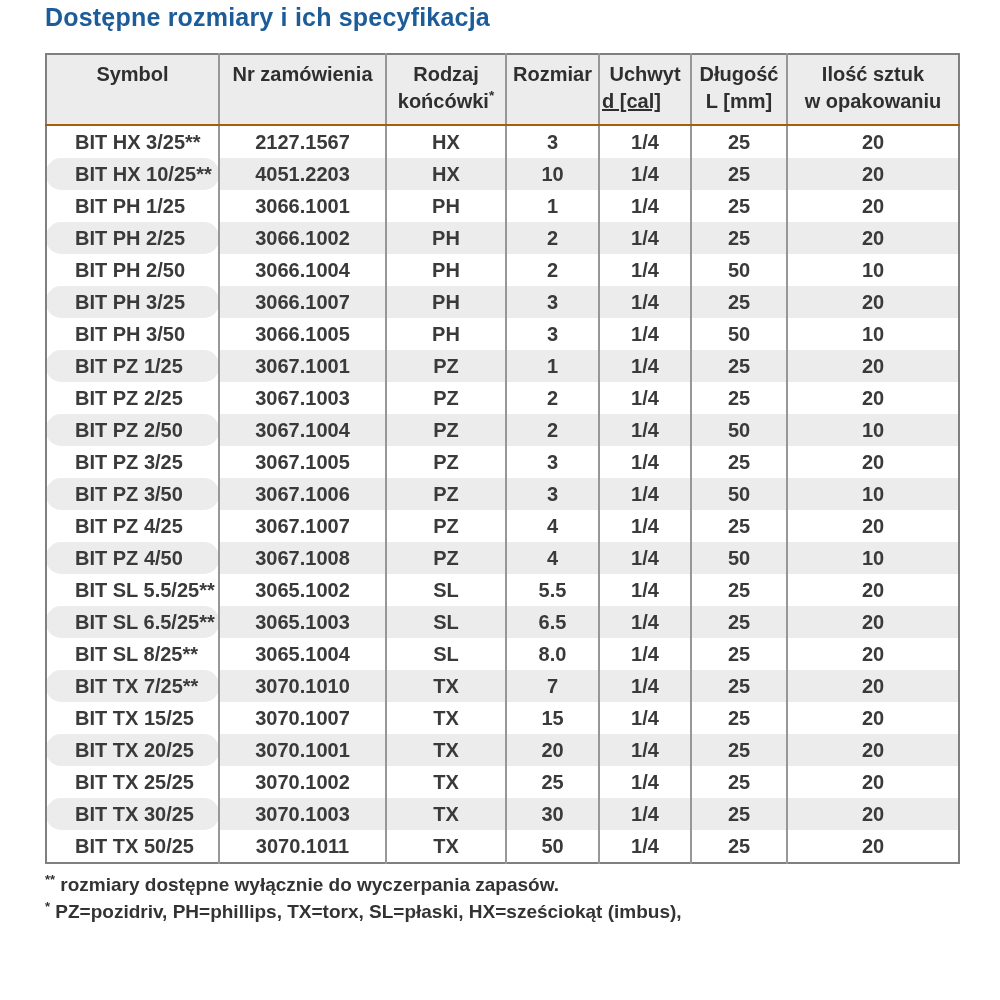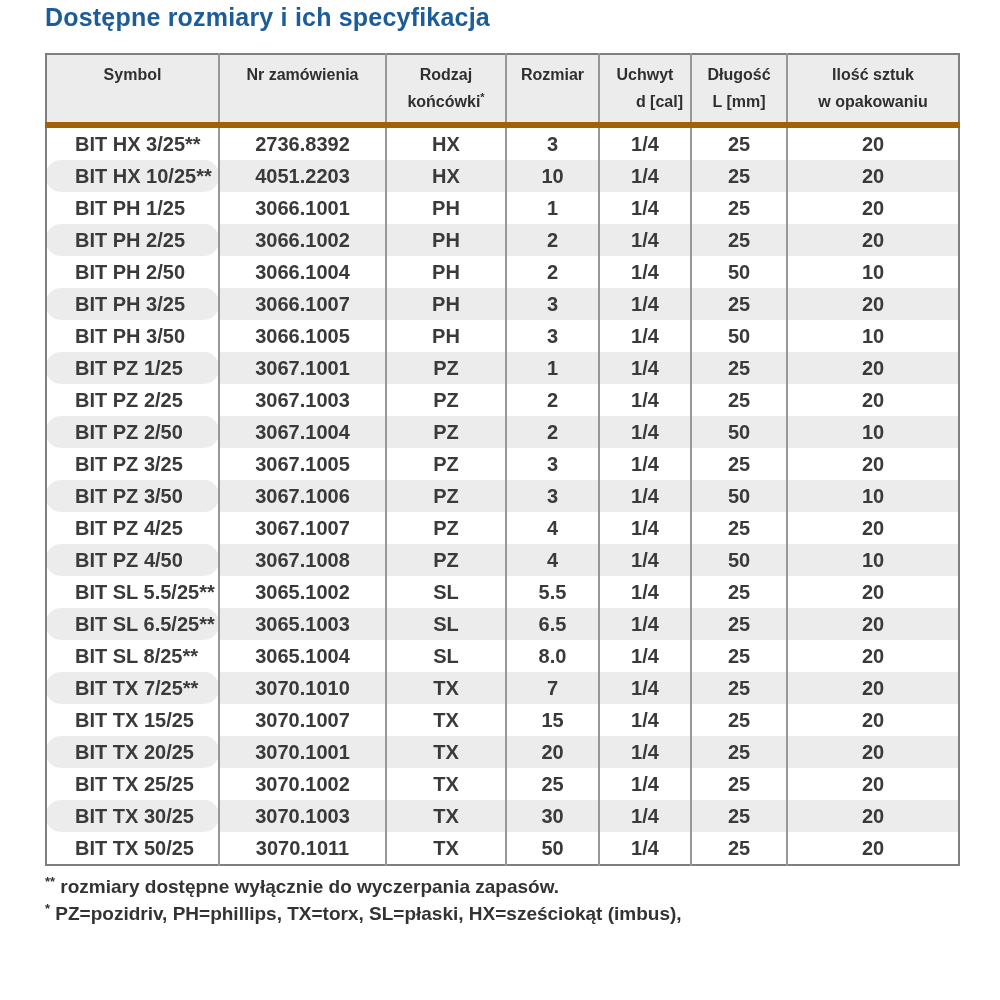--- a/index.html
+++ b/index.html
@@ -36,26 +36,26 @@
   }
   .spec-table th:first-child, .spec-table td:first-child {
     border-left: none;
   }
   .spec-table thead th {
     background: #ececec;
     height: 71px;
     box-sizing: border-box;
     vertical-align: top;
     padding: 6px 2px 0 2px;
-    font-size: 16px;
+    font-size: 20px;
     font-weight: bold;
     color: #2f2f2f;
     line-height: 27px;
     text-align: center;
-    border-bottom: 6px solid #a16207;
+    border-bottom: 2px solid #a16207;
   }
   .spec-table tbody td {
     height: 32px;
     box-sizing: border-box;
     padding: 0;
     font-size: 20px;
     font-weight: bold;
     color: #3a3a3a;
     text-align: center;
     line-height: 32px;
@@ -64,22 +64,23 @@
   .spec-table tbody tr:nth-child(even) td {
     background: #ececec;
   }
   .spec-table tbody td[data-name="cell-symbol"] {
     text-align: left;
     padding-left: 28px;
     border-radius: 15px;
   }
   .hdr-line2-right {
     display: block;
-    text-align: right;
+    text-align: left;
     padding-right: 5px;
+    text-decoration: underline;
   }
   sup {
     font-size: 68%;
     line-height: 0;
   }
   .footnotes {
     margin-top: 7px;
     width: 913px;
   }
   .footnote {
@@ -132,21 +133,21 @@
         <th data-name="col-header-ilosc-sztuk">
           <span data-name="col-header-label">Ilość sztuk</span><br>
           <span data-name="col-header-label">w opakowaniu</span>
         </th>
       </tr>
     </thead>
     <tbody data-name="spec-table-body">
 
     <tr data-name="table-row">
           <td data-name="cell-symbol">BIT HX 3/25**</td>
-          <td data-name="cell-nr-zamowienia">2736.8392</td>
+          <td data-name="cell-nr-zamowienia">2127.1567</td>
           <td data-name="cell-rodzaj-koncowki">HX</td>
           <td data-name="cell-rozmiar">3</td>
           <td data-name="cell-uchwyt">1/4</td>
           <td data-name="cell-dlugosc">25</td>
           <td data-name="cell-ilosc-sztuk">20</td>
         </tr>
         <tr data-name="table-row">
           <td data-name="cell-symbol">BIT HX 10/25**</td>
           <td data-name="cell-nr-zamowienia">4051.2203</td>
           <td data-name="cell-rodzaj-koncowki">HX</td>

